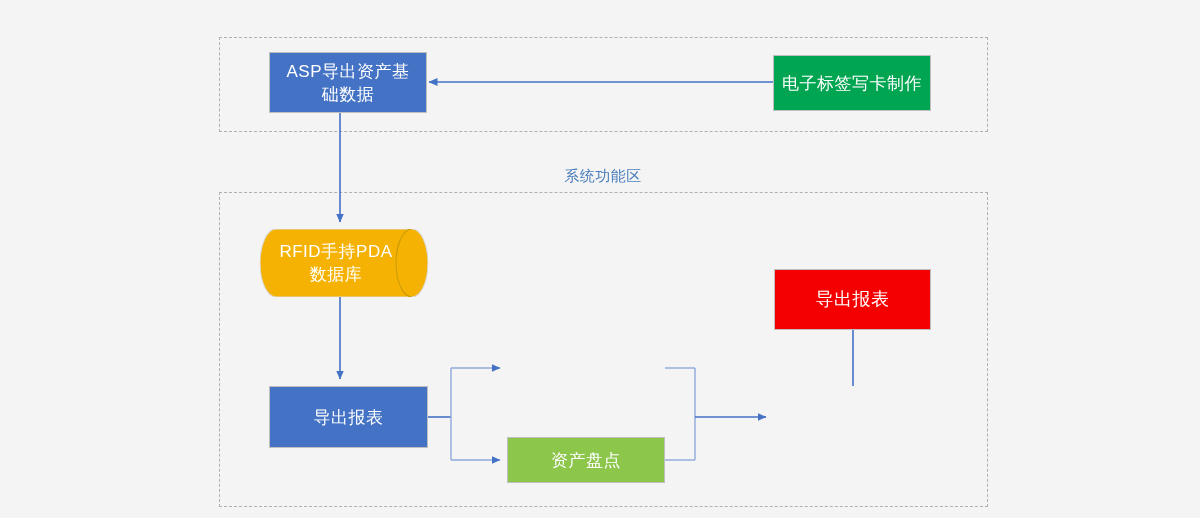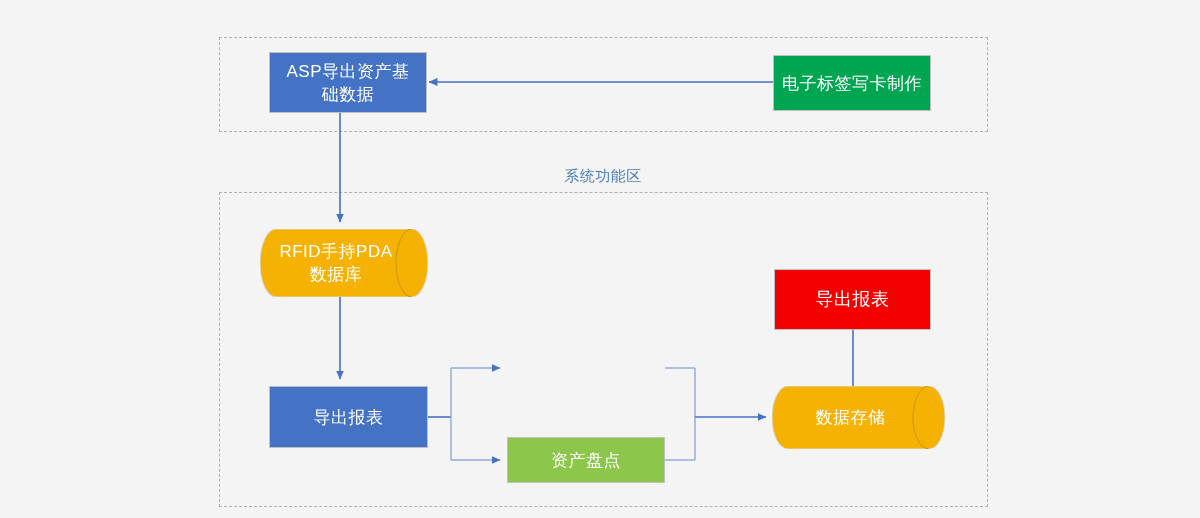--- a/index.html
+++ b/index.html
@@ -169,27 +169,18 @@
 
   <div class="node blue" style="left:261px; top:386px; width:159px; height:62px;">
     <span>导出报表</span>
   </div>
 
 
   <div class="node lgreen" style="left:507px; top:437px; width:158px; height:46px;">
     <span>资产盘点</span>
   </div>
 
-  <div class="cyl" style="left:772px; top:386px; width:173px; height:63px;">
-    <svg class="body" viewBox="0 0 173 63" preserveAspectRatio="none">
-      <path d="M16,0 H157 A16,31.5 0 0 1 157,63 H16 A16,31.5 0 0 1 16,0 Z" fill="#f5b202" stroke="#d9d9d9" stroke-width="1"></path>
-      <path d="M157,0 A16,31.5 0 0 0 157,63" fill="none" stroke="#c99a0a" stroke-width="1"></path>
-    </svg>
-    <div class="label">
-      <span>数据存储</span>
-    </div>
-  </div>
 
   <div class="node red" style="left:774px; top:229px; width:157px; height:61px; font-size:18px;margin-top:40px;">
     <span>导出报表</span>
   </div>
 
 </div>
 
 </body></html>

